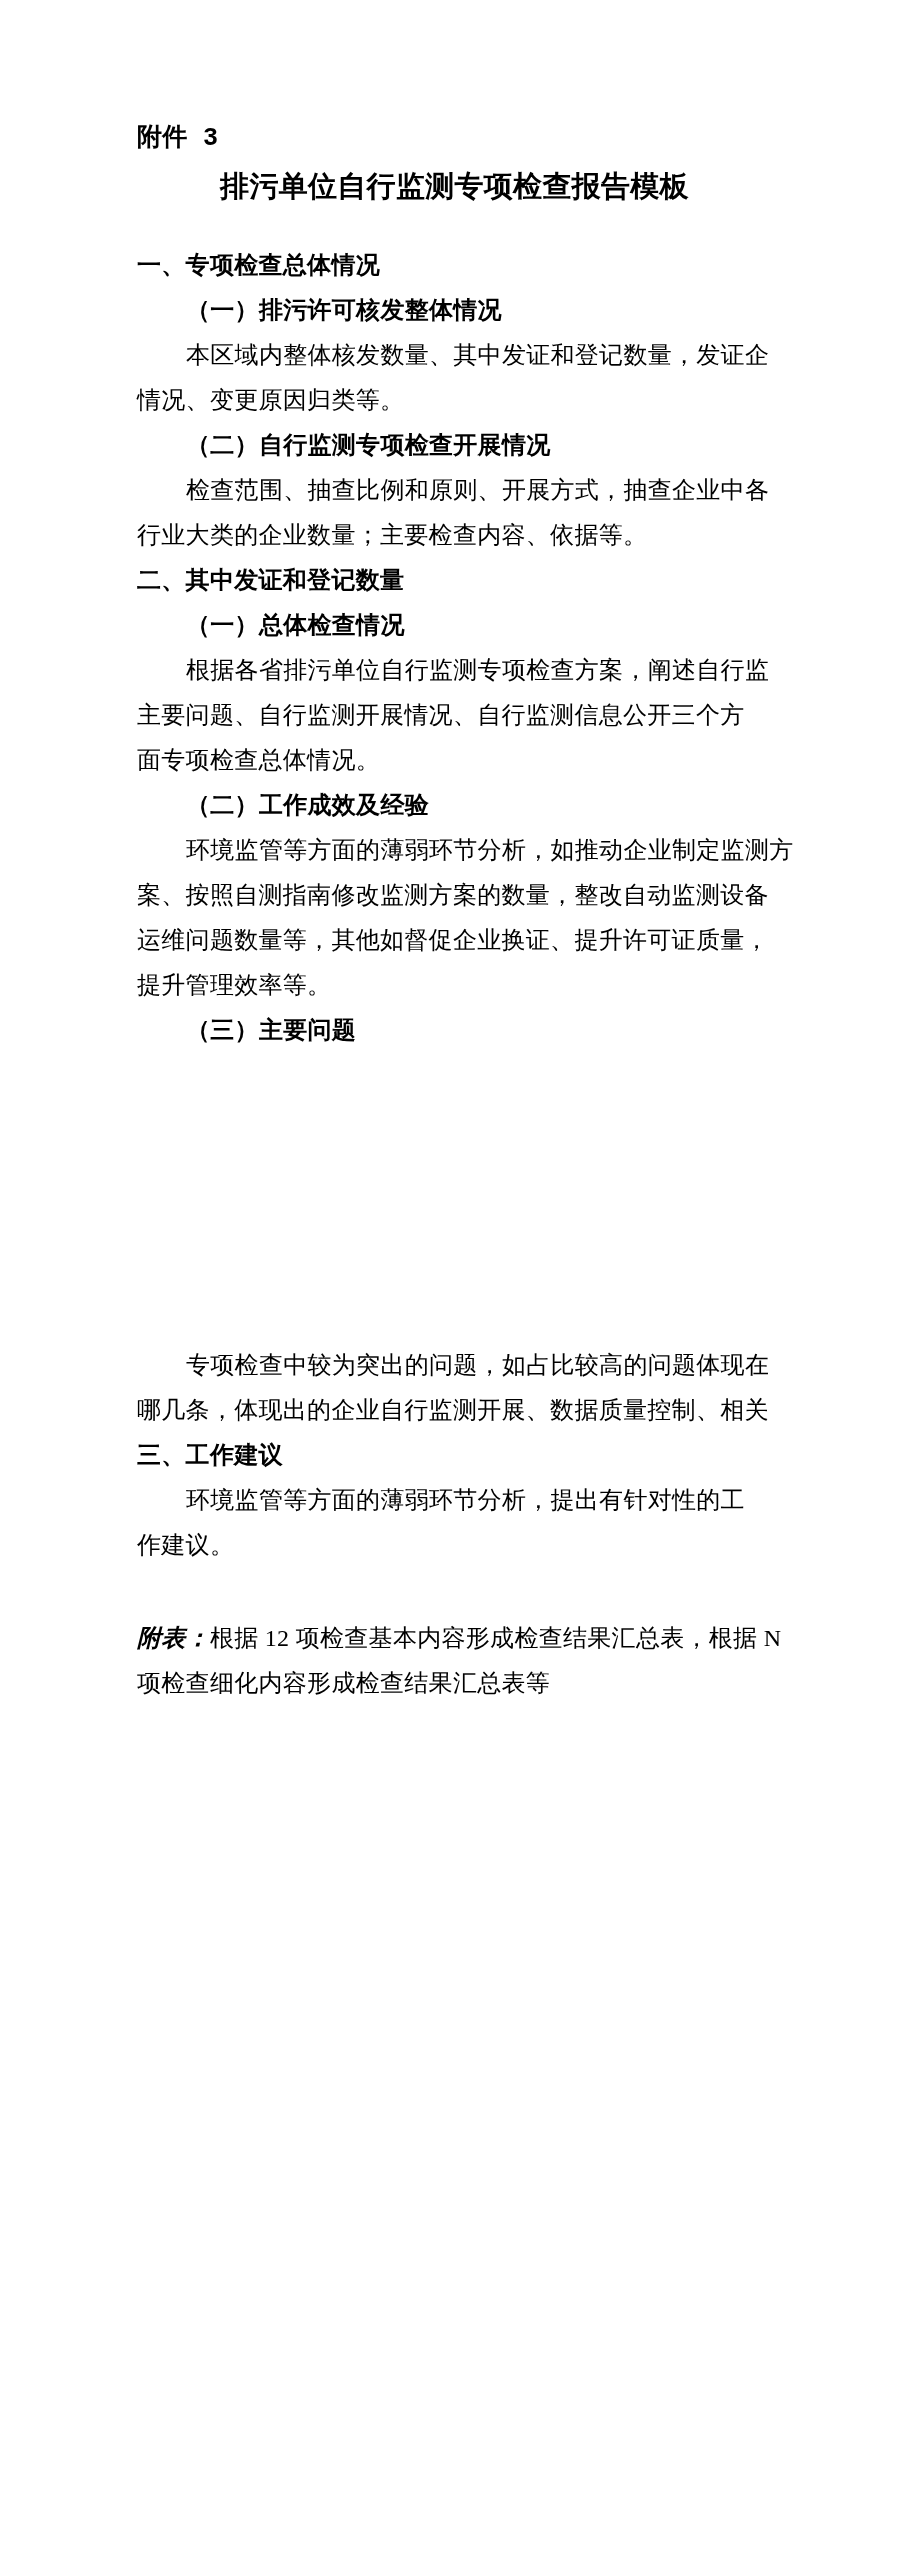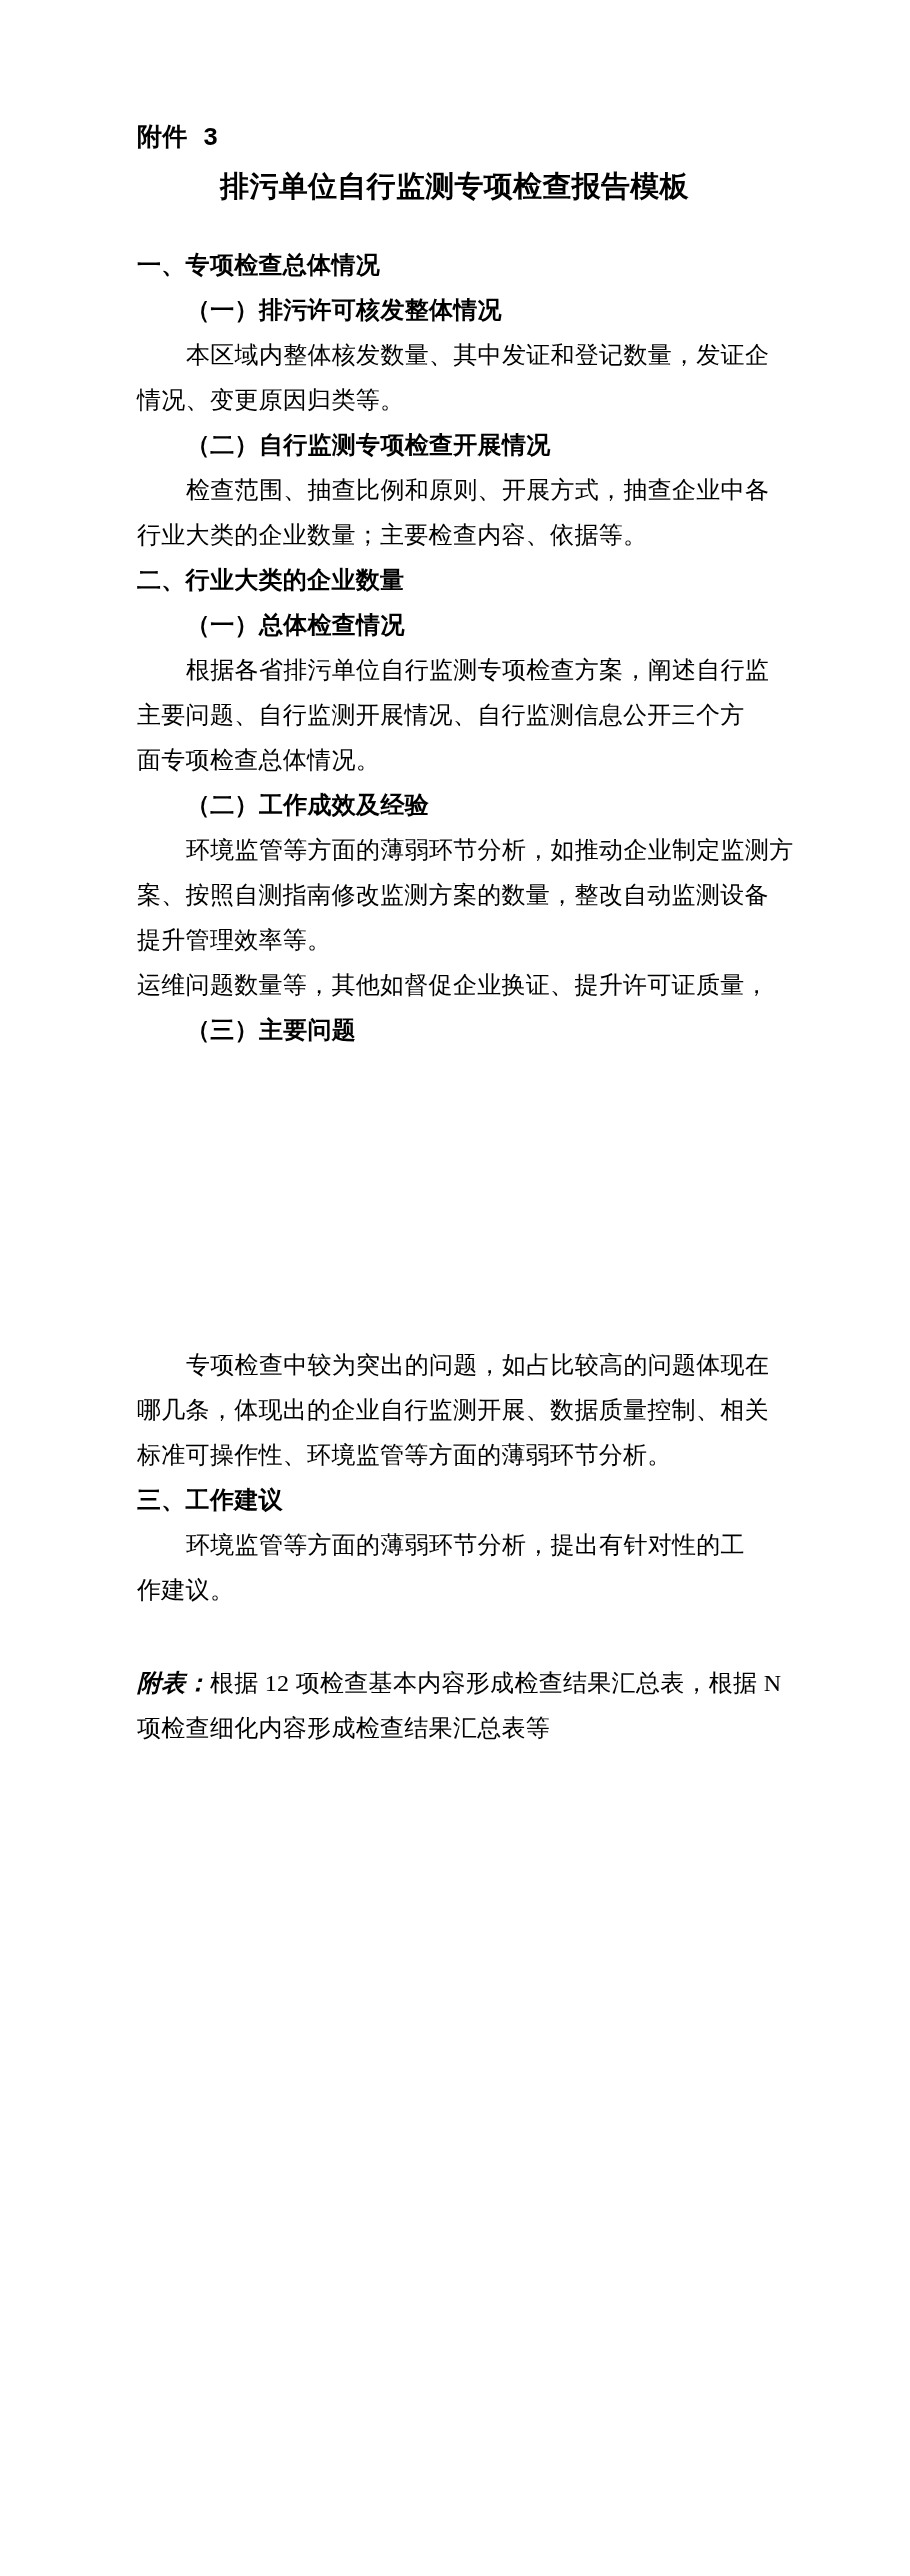--- a/index.html
+++ b/index.html
@@ -87,38 +87,37 @@
     <div class="h1 first-h1">一、专项检查总体情况</div>
 
     <div class="h2">（一）排污许可核发整体情况</div>
     <div class="line indent">本区域内整体核发数量、其中发证和登记数量，发证企</div>
     <div class="line">情况、变更原因归类等。</div>
 
     <div class="h2">（二）自行监测专项检查开展情况</div>
     <div class="line indent">检查范围、抽查比例和原则、开展方式，抽查企业中各</div>
     <div class="line">行业大类的企业数量；主要检查内容、依据等。</div>
 
-    <div class="h1">二、行业大类的企业数量</div>
+    <div class="h1">二、其中发证和登记数量</div>
 
     <div class="h2">（一）总体检查情况</div>
     <div class="line indent">根据各省排污单位自行监测专项检查方案，阐述自行监</div>
     <div class="line">主要问题、自行监测开展情况、自行监测信息公开三个方</div>
     <div class="line">面专项检查总体情况。</div>
 
     <div class="h2">（二）工作成效及经验</div>
     <div class="line indent">环境监管等方面的薄弱环节分析，如推动企业制定监测方</div>
     <div class="line">案、按照自测指南修改监测方案的数量，整改自动监测设备</div>
+    <div class="line">运维问题数量等，其他如督促企业换证、提升许可证质量，</div>
     <div class="line">提升管理效率等。</div>
-    <div class="line">运维问题数量等，其他如督促企业换证、提升许可证质量，</div>
 
     <div class="h2">（三）主要问题</div>
 
     <div class="line indent gap-problems">专项检查中较为突出的问题，如占比较高的问题体现在</div>
     <div class="line">哪几条，体现出的企业自行监测开展、数据质量控制、相关</div>
-    <div class="line">标准可操作性、环境监管等方面的薄弱环节分析。</div>
 
     <div class="h1">三、工作建议</div>
     <div class="line indent">环境监管等方面的薄弱环节分析，提出有针对性的工</div>
     <div class="line">作建议。</div>
 
     <div class="line gap-appendix">
       <span class="bold-label">附表：</span><span>根据 12 项检查基本内容形成检查结果汇总表，根据 N</span>
     </div>
     <div class="line">项检查细化内容形成检查结果汇总表等</div>
 

